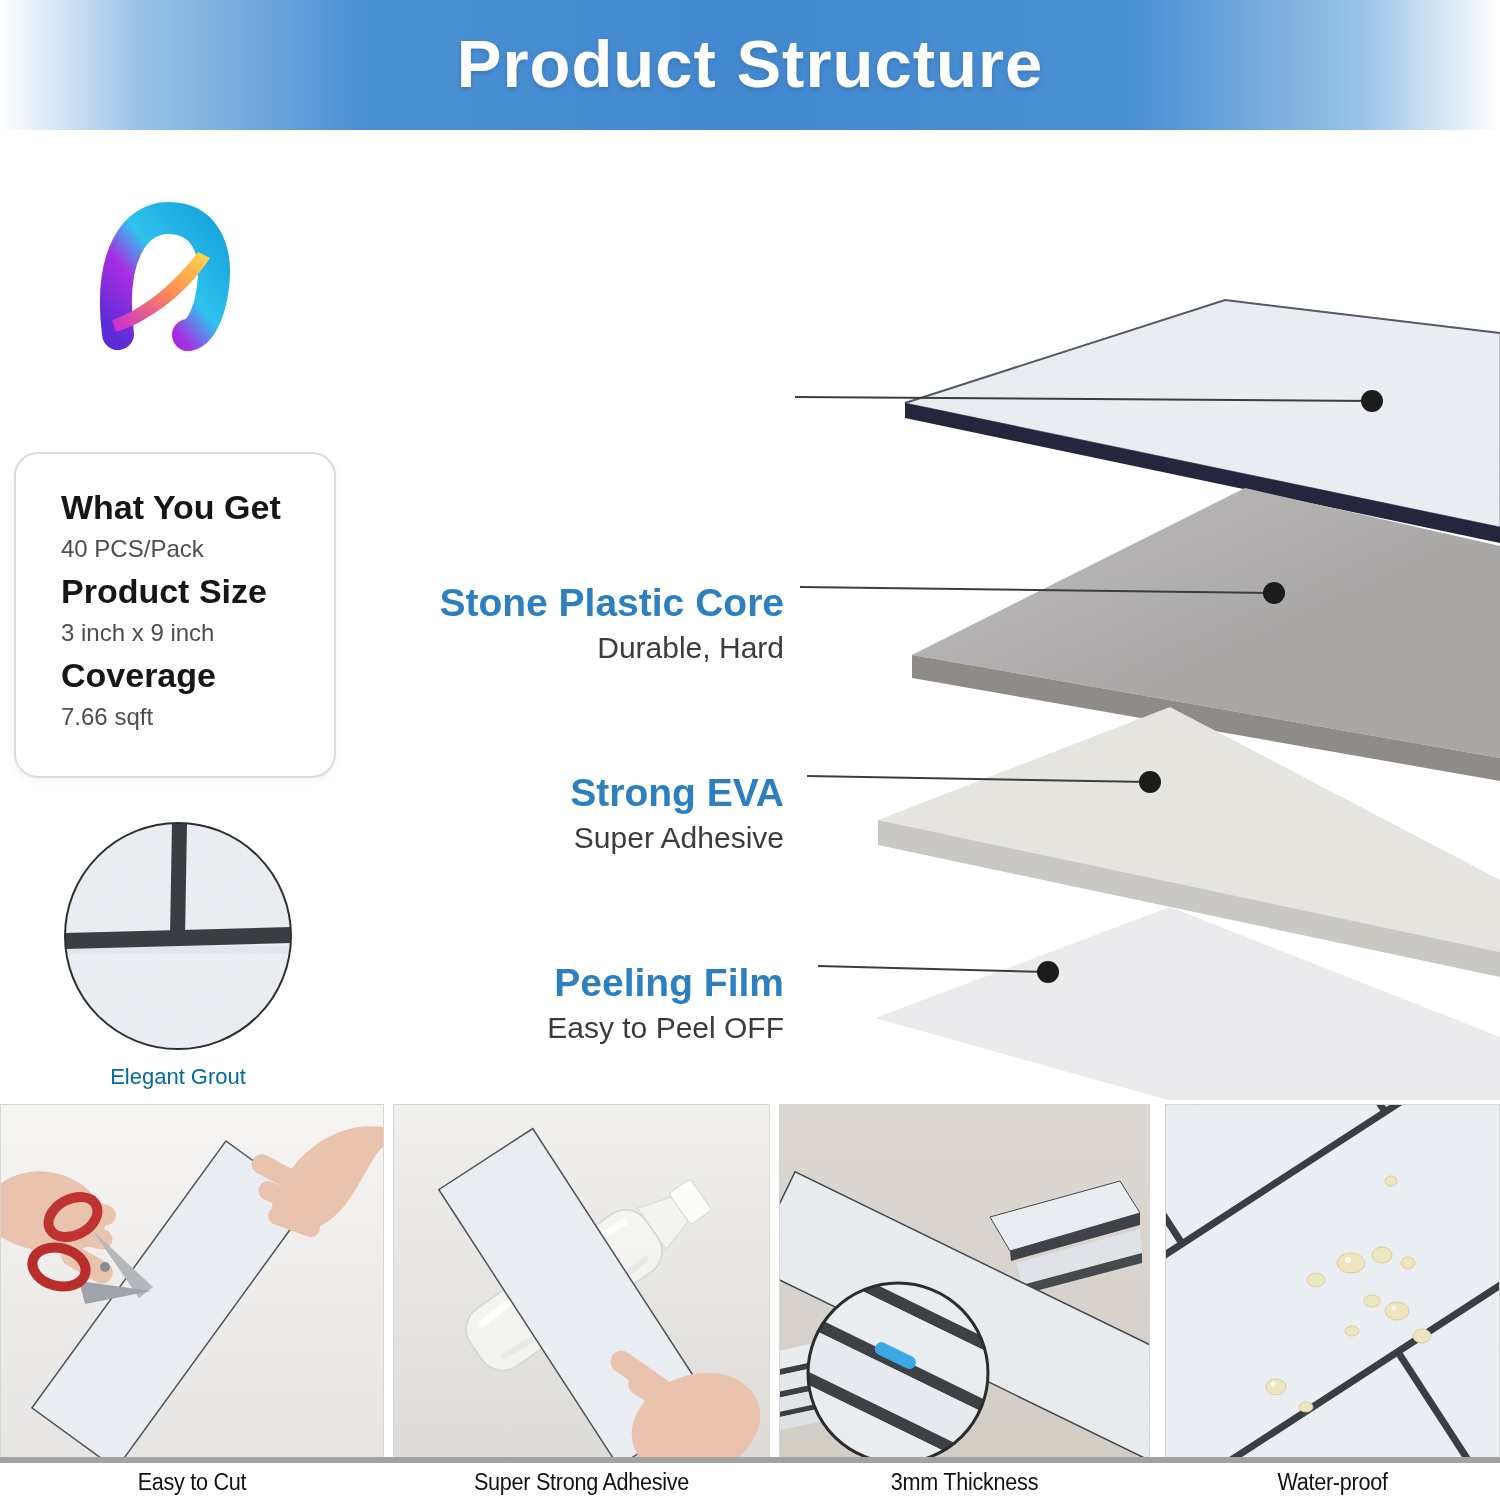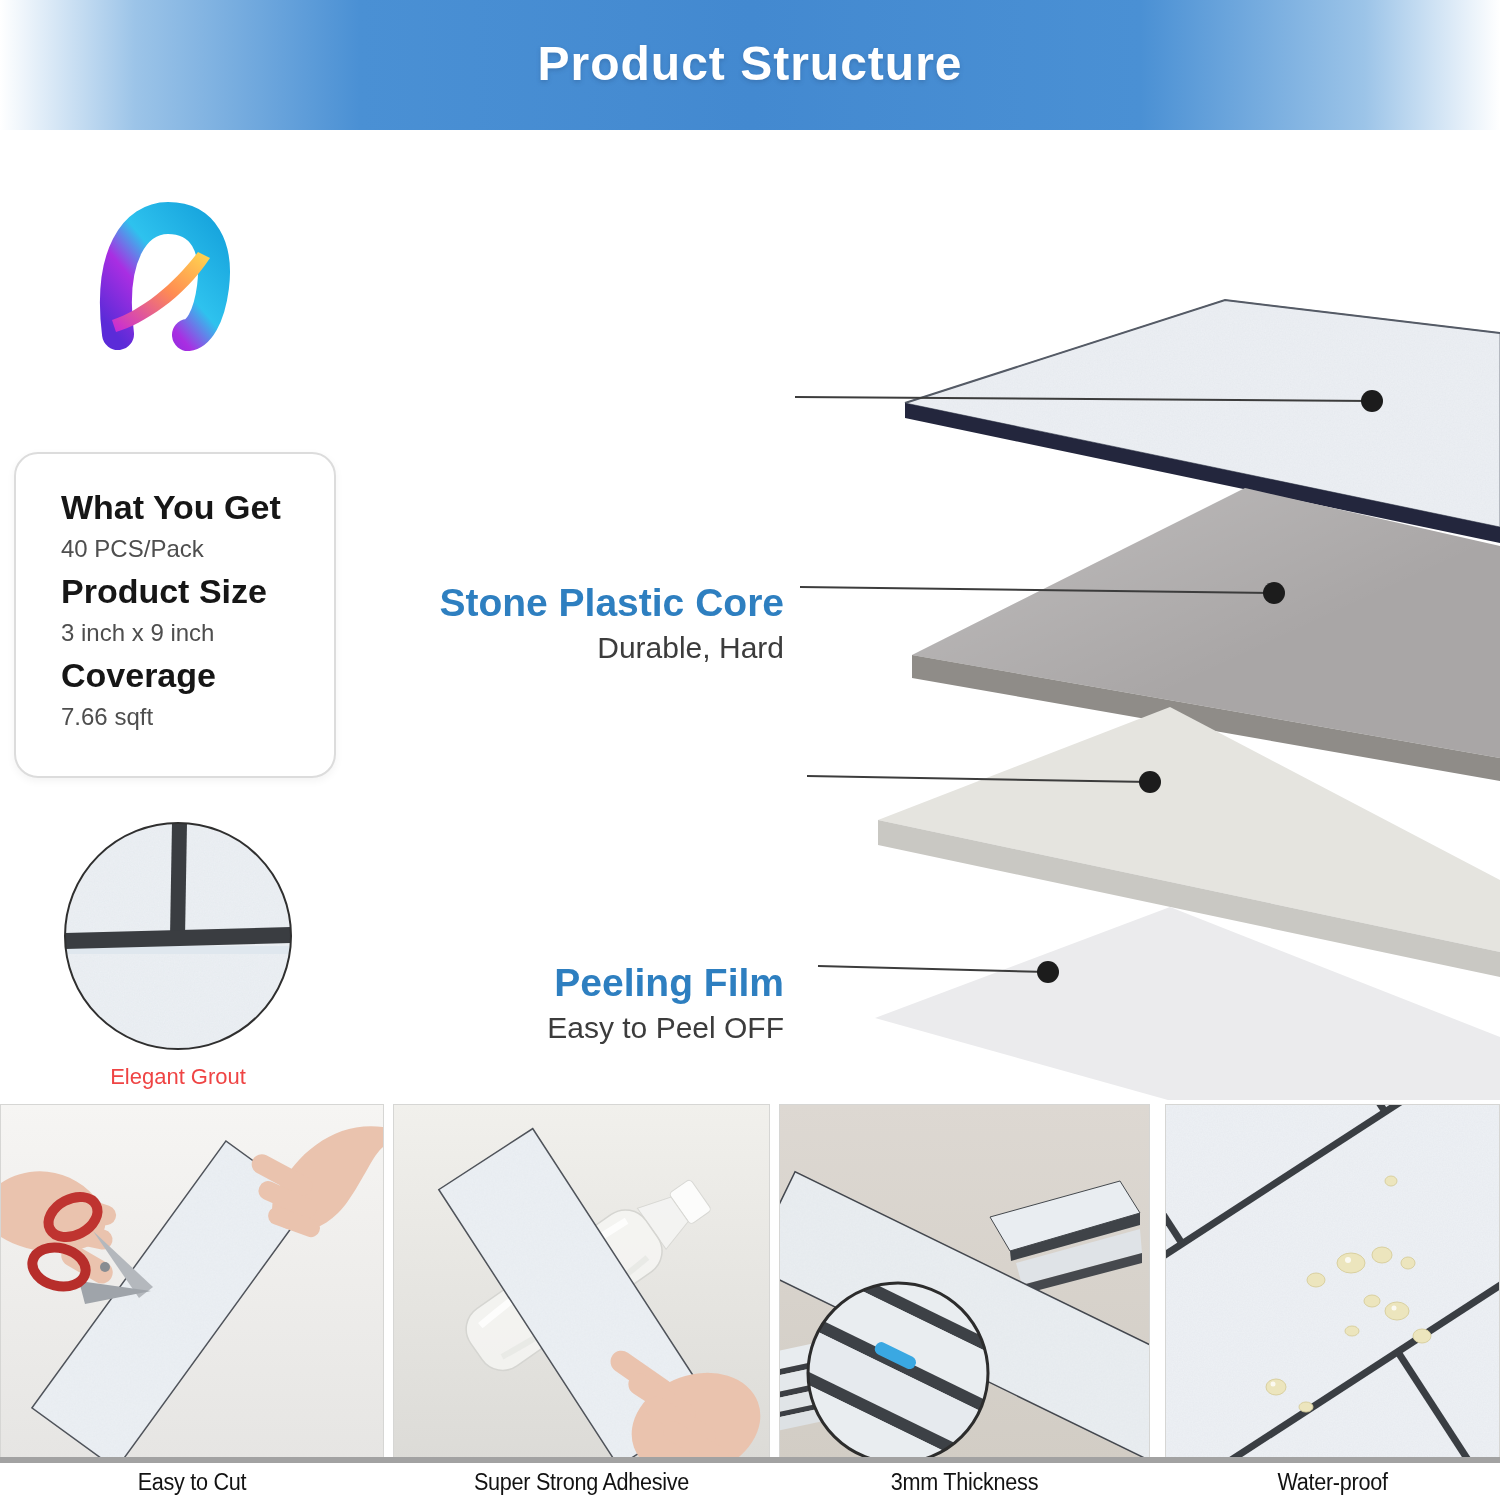--- a/index.html
+++ b/index.html
@@ -3,36 +3,36 @@
 <meta charset="utf-8">
 <style>
   html,body{margin:0;padding:0;background:#ffffff;}
   .canvas{position:relative;width:1500px;height:1500px;background:#ffffff;overflow:hidden;
           font-family:"Liberation Sans",sans-serif;}
 
   
   .banner{position:absolute;left:0;top:0;width:1500px;height:130px;
     background:linear-gradient(90deg,#ffffff 0%,#9cc4e8 9%,#4a90d4 24%,#4389d0 50%,#4a90d4 76%,#9cc4e8 91%,#ffffff 100%);}
   .banner-title{width:100%;height:160px;line-height:128px;text-align:center;color:#ffffff;
-    font-size:48px;font-weight:700;letter-spacing:1px;text-shadow:0 2px 4px rgba(40,80,130,.35);}
+    font-size:67px;font-weight:700;letter-spacing:1px;text-shadow:0 2px 4px rgba(40,80,130,.35);}
 
   
   .logo{position:absolute;left:88px;top:192px;width:152px;height:165px;}
 
   
   .card{position:absolute;left:14px;top:452px;width:322px;height:326px;background:#ffffff;
     border:2px solid #dcdcdc;border-radius:24px;box-shadow:0 3px 8px rgba(0,0,0,.05);box-sizing:border-box;
     padding:32px 20px 0 45px;}
   .card-label{font-size:34px;font-weight:700;color:#161616;line-height:42px;}
   .card-value{font-size:24px;color:#4e4e4e;line-height:42px;}
 
   
   .grout-fig{position:absolute;left:62px;top:820px;width:232px;height:232px;}
   .grout-caption{position:absolute;left:38px;top:1064px;width:280px;text-align:center;
-    font-size:22px;color:#ef4444;}
+    font-size:22px;color:#0369a1;}
 
   
   .layer-label{position:absolute;right:716px;text-align:right;white-space:nowrap;}
   .layer-title{font-size:39px;font-weight:700;color:#2e7fc0;line-height:44px;}
   .layer-sub{font-size:30px;color:#3c3c3c;line-height:40px;margin-top:3px;}
   .ll-1{top:391px;} .ll-2{top:581px;} .ll-3{top:771px;} .ll-4{top:961px;}
 
   .diagram{position:absolute;left:780px;top:250px;width:720px;height:855px;}
 
   
@@ -100,20 +100,24 @@
     </g>
     <circle cx="116" cy="116" r="113" fill="none" stroke="#2f2f2f" stroke-width="2"></circle>
   </svg>
   <div class="grout-caption">Elegant Grout</div>
 
   <div class="layer-label ll-1">
   </div>
   <div class="layer-label ll-2">
     <div class="layer-title">Stone Plastic Core</div>
     <div class="layer-sub">Durable, Hard</div>
+  </div>
+  <div class="layer-label ll-3">
+    <div class="layer-title">Strong EVA</div>
+    <div class="layer-sub">Super Adhesive</div>
   </div>
   <div class="layer-label ll-4">
     <div class="layer-title">Peeling Film</div>
     <div class="layer-sub">Easy to Peel OFF</div>
   </div>
 
   <svg class="diagram" viewBox="0 0 720 855">
     <defs>
       <filter id="nzS" x="-5%" y="-5%" width="110%" height="110%">
         <feTurbulence type="fractalNoise" baseFrequency="0.75" numOctaves="2" result="n"></feTurbulence>

